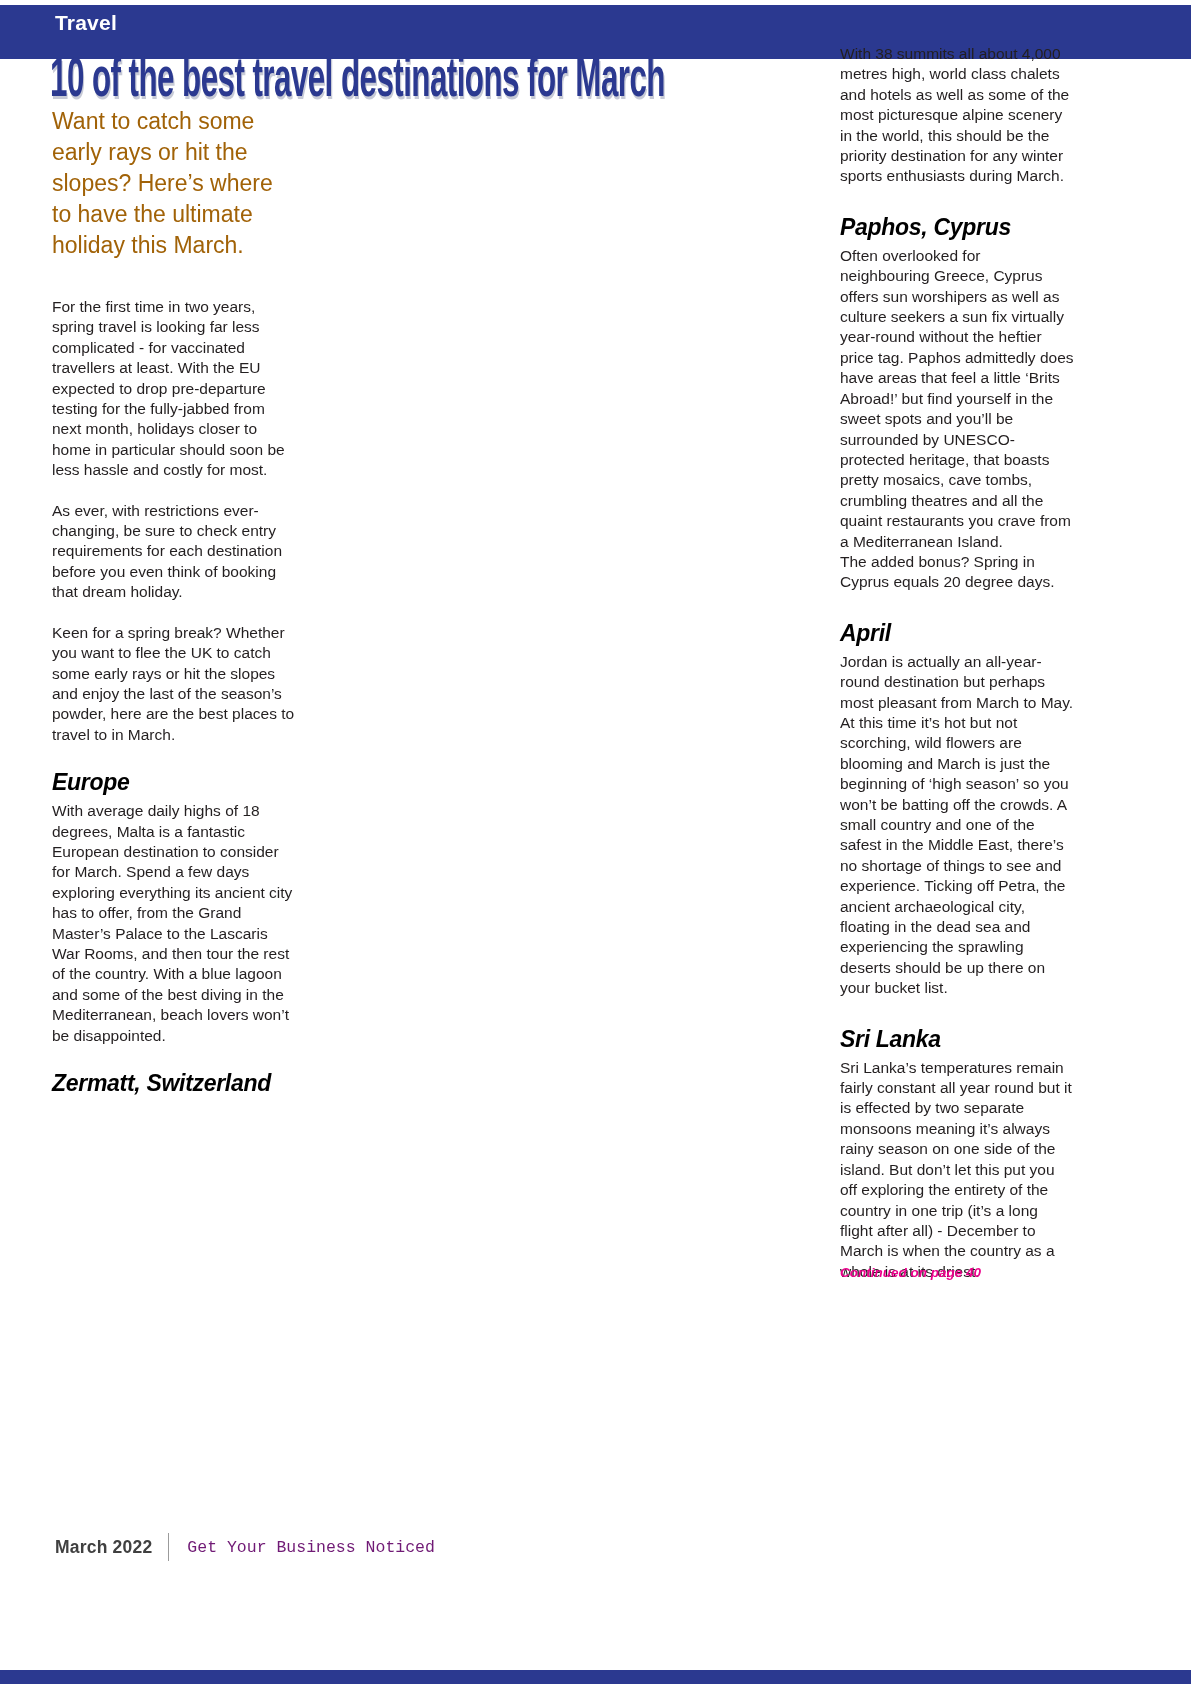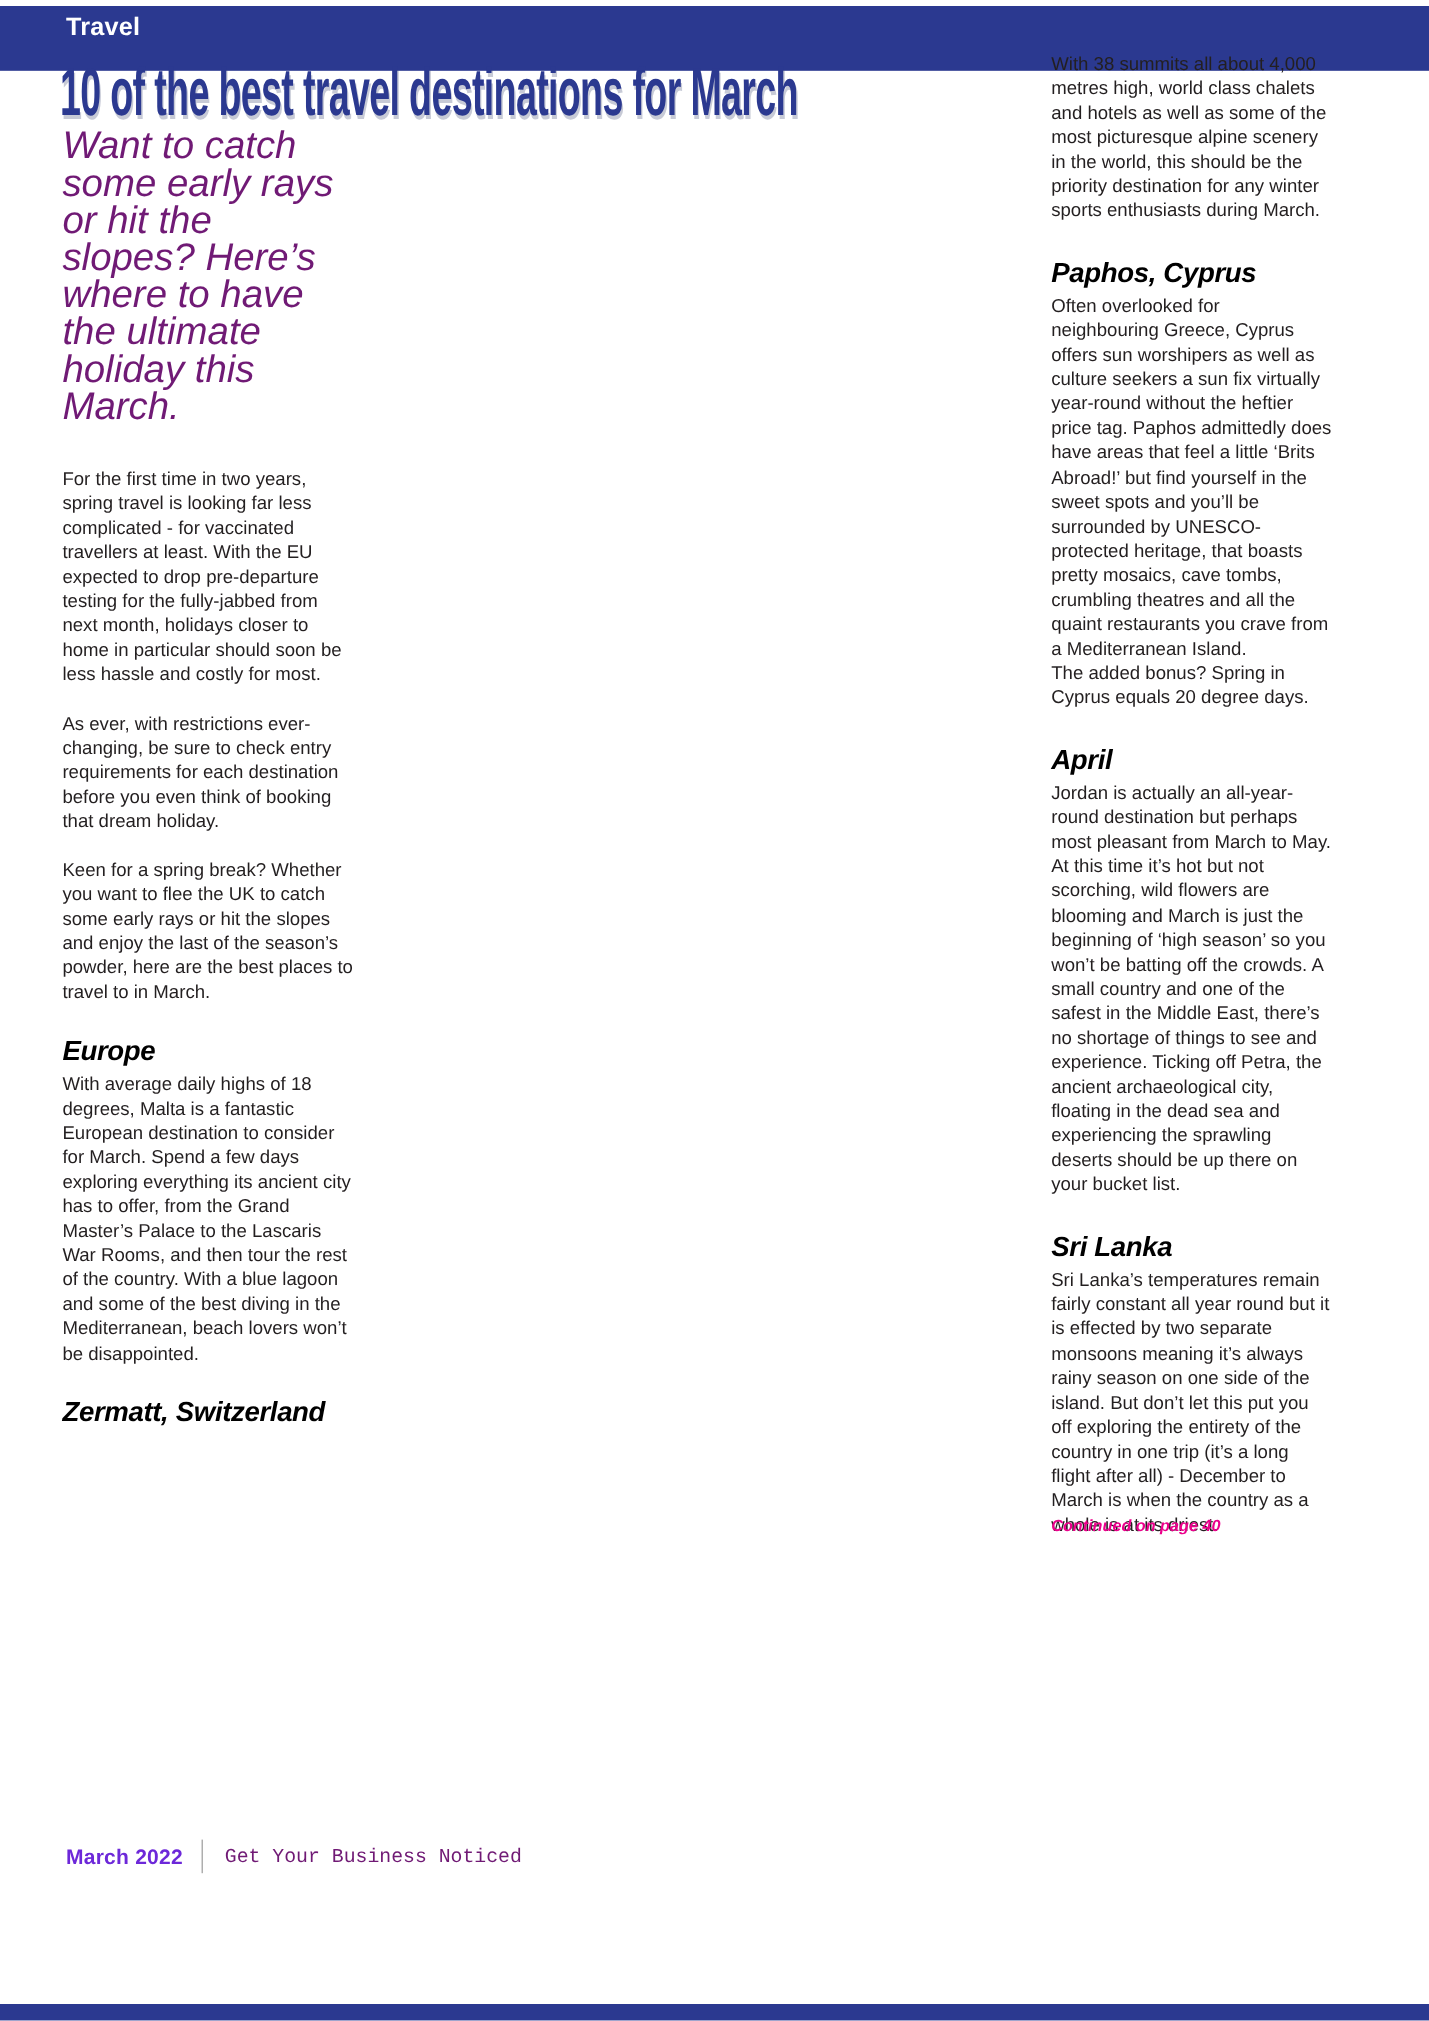--- a/index.html
+++ b/index.html
@@ -23,46 +23,46 @@
     white-space:nowrap; letter-spacing:-1px;
     transform:scaleX(0.56); transform-origin:left top;
     text-shadow:2px 3px 0 rgba(70,80,120,0.30);
   }
   
   .col-left {
     position:absolute; top:106px; left:52px; width:243px;
     font-size:15.5px; line-height:20.4px;
   }
   .col-right {
-    position:absolute; top:44px; left:876px; width:234px;
+    position:absolute; top:44px; left:840px; width:234px;
     font-size:15.5px; line-height:20.4px;
   }
   .standfirst {
-    font-style:italic; font-size:32px; line-height:31px;
-    width:226px; margin:0 0 36px 0; color:#701a75;
+    font-size:23px; line-height:31px;
+    width:226px; margin:0 0 36px 0; color:#a16207;
   }
   .body-para { margin:0 0 20px 0; white-space:pre-line; }
   .section-heading {
     font-size:23px; line-height:27px; font-weight:bold;
     margin:24px 0 5px 0; color:#000000; letter-spacing:-0.3px;font-style:italic;
   }
   .col-right .section-heading { margin-top:27px; }
   .section-body { margin:0; white-space:pre-line; }
   .continued-line {
     text-align:left; margin-top:-20.4px; padding-right:2px;
   }
   .continued-note {
     color:#EC008C; font-style:italic; font-weight:bold; font-size:13.5px;
   }
   
   .footer {
     position:absolute; top:1532px; left:55px; height:30px;
     display:flex; align-items:center;
   }
-  .issue-date { font-size:17.5px; font-weight:bold; color:#6d28d9; letter-spacing:0.2px; }
+  .issue-date { font-size:17.5px; font-weight:bold; color:#404040; letter-spacing:0.2px; }
   .footer-divider { width:1px; height:28px; background:#9b9b9b; margin:0 18px 0 16px; }
   .tagline { font-size:16.5px; color:#701a75;font-family:Liberation Mono, monospace; }
   
   .bottombar {
     position:absolute; left:0; bottom:0; width:1191px; height:14px;
     background:#2B3990;
   }
 </style>
 </head>
 <body>

